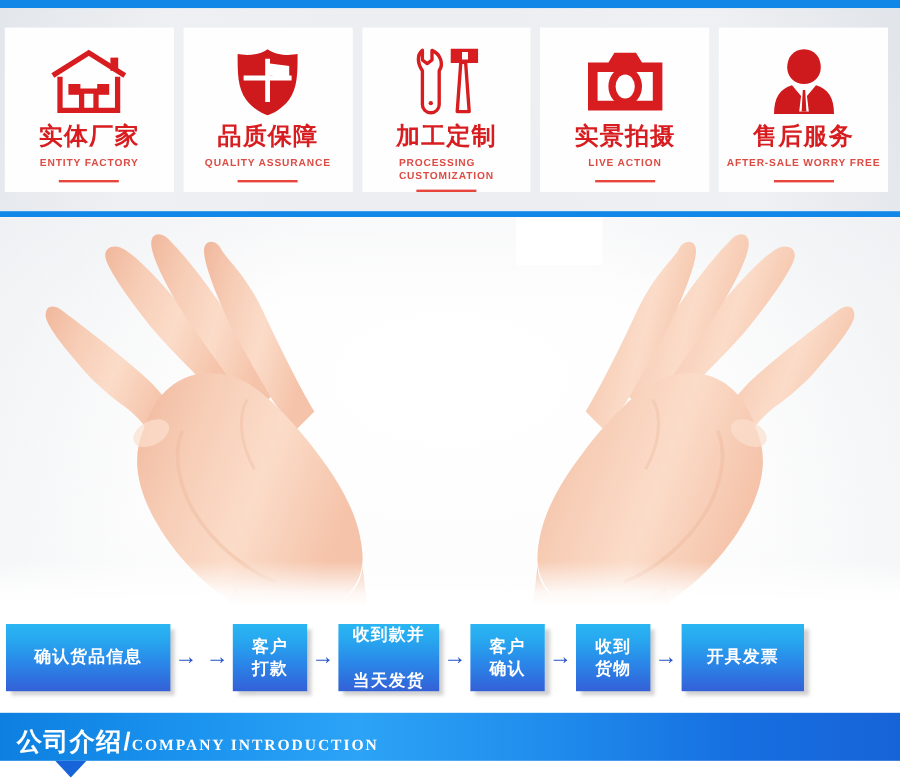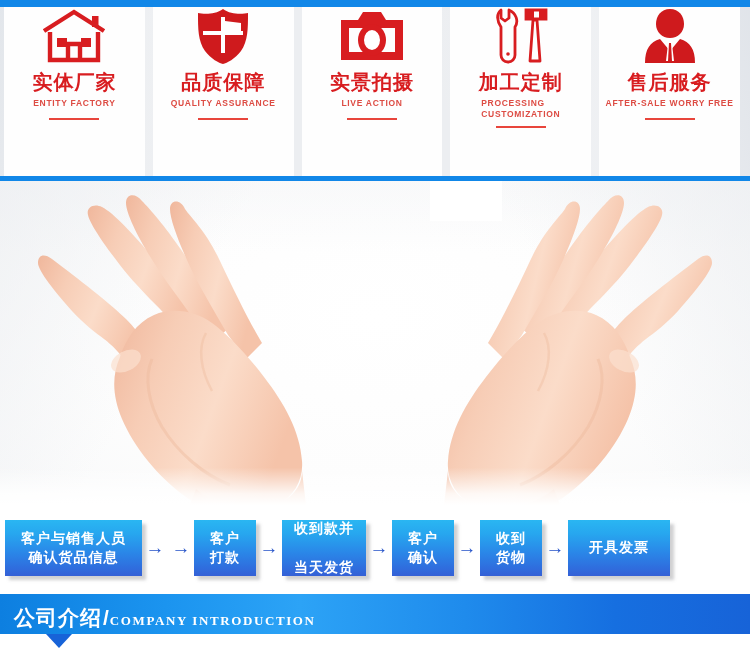--- a/index.html
+++ b/index.html
@@ -22,23 +22,24 @@
   .fstrip-bgwash{
     position:absolute;inset:0;
     background:
       linear-gradient(105deg, rgba(225,229,234,.85) 0%, rgba(246,247,248,.2) 18%, rgba(255,255,255,0) 40%),
       linear-gradient(255deg, rgba(222,226,232,.8) 0%, rgba(250,250,251,.2) 20%, rgba(255,255,255,0) 45%),
       #eceef1;
   }
   .fcard{
     position:relative;
     flex:1 1 0;
-    margin:0 4px;
+    margin:16px 4px;
     background:#fefefe;
     display:flex;flex-direction:column;align-items:center;
+    padding-top:16px;
     box-sizing:border-box;
   }
   .fcard:first-child{margin-left:10px;}
   .fcard:last-child{margin-right:10px;}
   .ficon{height:58px;display:flex;align-items:center;justify-content:center;}
   .ficon svg{display:block;}
   .fzh{
     color:#d81d20;font-size:20px;font-weight:bold;letter-spacing:1px;
     margin-top:6px;line-height:1.1;white-space:nowrap;
   }
@@ -182,55 +183,55 @@
           <path d="M28 10 L28 46" stroke="#ffffff" stroke-width="4"></path>
           <path d="M8 26 L48 26" stroke="#ffffff" stroke-width="4"></path>
           <path d="M30 14 L46 16 L46 26 L30 24 Z" fill="#ffffff"></path>
         </svg>
       </div>
       <div class="fzh">品质保障</div>
       <div class="fen">QUALITY ASSURANCE</div>
       <div class="fline"></div>
     </div>
 
+    <div class="fcard two-line">
+      <div class="ficon">
+        <svg width="62" height="58" viewBox="0 0 62 58">
+          <g fill="none" stroke="#d81d20" stroke-width="2.8" stroke-linejoin="round">
+
+            <path d="M11 3 L11 11 L15 14 L19 11 L19 3 C26 6 29 14 25 20 L25 48 C25 52 22 55 18 55 C14 55 11 52 11 48 L11 20 C7 14 6 7 11 3 Z"></path>
+
+            <path d="M43 13 L47 13 L50 54 L40 54 Z"></path>
+          </g>
+          <circle cx="18" cy="47" r="1.8" fill="#d81d20"></circle>
+
+          <path d="M36 3 L56 3 L56 12 L36 12 Z" fill="none" stroke="#d81d20" stroke-width="2.8"></path>
+          <rect x="36" y="3" width="8" height="9.2" fill="#d81d20"></rect>
+          <rect x="49" y="3" width="7" height="9.2" fill="#d81d20"></rect>
+        </svg>
+      </div>
+      <div class="fzh">加工定制</div>
+      <div class="fen">
+        <span>PROCESSING</span><br>
+        <span>CUSTOMIZATION</span>
+      </div>
+      <div class="fline"></div>
+    </div>
+
     <div class="fcard">
       <div class="ficon">
         <svg width="66" height="52" viewBox="0 0 66 52">
           <path d="M2 10 L19 10 L24 2 L42 2 L47 10 L64 10 L64 50 L2 50 Z
                    M10 18 L10 42 L56 42 L56 18 Z" fill="#d81d20" fill-rule="evenodd"></path>
           <ellipse cx="33" cy="30" rx="14" ry="16" fill="#d81d20"></ellipse>
           <ellipse cx="33" cy="30" rx="8" ry="10" fill="#ffffff"></ellipse>
         </svg>
       </div>
       <div class="fzh">实景拍摄</div>
       <div class="fen">LIVE ACTION</div>
-      <div class="fline"></div>
-    </div>
-
-    <div class="fcard two-line">
-      <div class="ficon">
-        <svg width="62" height="58" viewBox="0 0 62 58">
-          <g fill="none" stroke="#d81d20" stroke-width="2.8" stroke-linejoin="round">
-
-            <path d="M11 3 L11 11 L15 14 L19 11 L19 3 C26 6 29 14 25 20 L25 48 C25 52 22 55 18 55 C14 55 11 52 11 48 L11 20 C7 14 6 7 11 3 Z"></path>
-
-            <path d="M43 13 L47 13 L50 54 L40 54 Z"></path>
-          </g>
-          <circle cx="18" cy="47" r="1.8" fill="#d81d20"></circle>
-
-          <path d="M36 3 L56 3 L56 12 L36 12 Z" fill="none" stroke="#d81d20" stroke-width="2.8"></path>
-          <rect x="36" y="3" width="8" height="9.2" fill="#d81d20"></rect>
-          <rect x="49" y="3" width="7" height="9.2" fill="#d81d20"></rect>
-        </svg>
-      </div>
-      <div class="fzh">加工定制</div>
-      <div class="fen">
-        <span>PROCESSING</span><br>
-        <span>CUSTOMIZATION</span>
-      </div>
       <div class="fline"></div>
     </div>
 
     <div class="fcard">
       <div class="ficon">
         <svg width="54" height="58" viewBox="0 0 54 58">
           <path d="M27 2 C18 2 13 9 13 17 C13 25 19 31 27 31 C35 31 41 25 41 17 C41 9 36 2 27 2 Z" fill="#cf1a1d"></path>
           <path d="M17 32 C7 35 2 42 2 56 L52 56 C52 42 47 35 37 32 L27 44 Z" fill="#cf1a1d"></path>
           <path d="M24 32 L30 32 L29 37 L31 54 L23 54 L25 37 Z" fill="#ffffff"></path>
           <path d="M26 36 L28 36 L29 54 L25 54 Z" fill="#cf1a1d"></path>
@@ -314,21 +315,20 @@
       </g>
 
       <rect x="0" y="230" width="750" height="94" fill="url(#fadeB)"></rect>
     </svg>
 
   </div>
 
   <div class="flow">
 
     <div class="pbox w-xl">
-      <span class="ln">客户与销售人员</span>
       <span class="ln">确认货品信息</span>
     </div>
     <div class="arrow">→</div>
 
     <div class="arrow">→</div>
 
     <div class="pbox w-s">
       <span class="ln">客户</span>
       <span class="ln">打款</span>
     </div>

